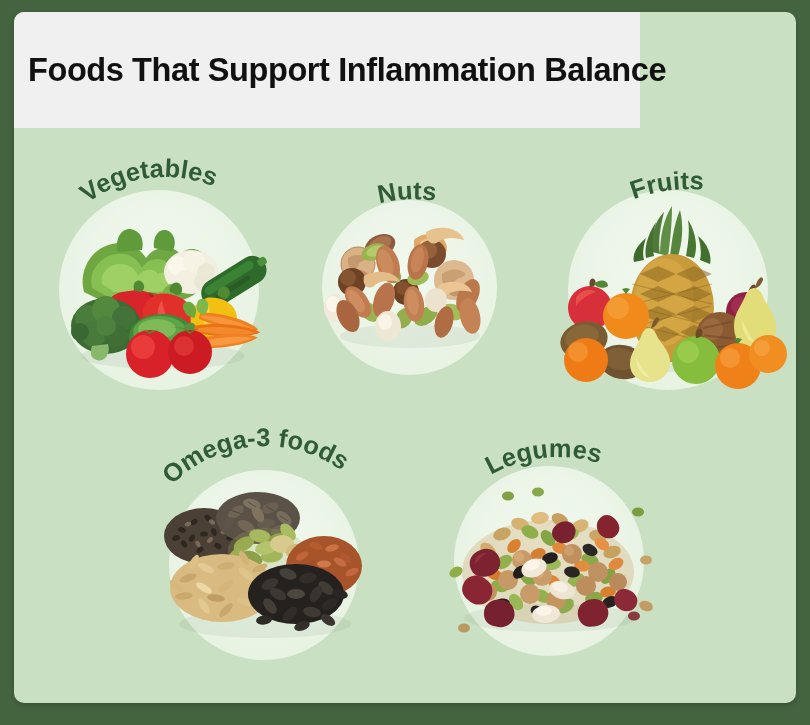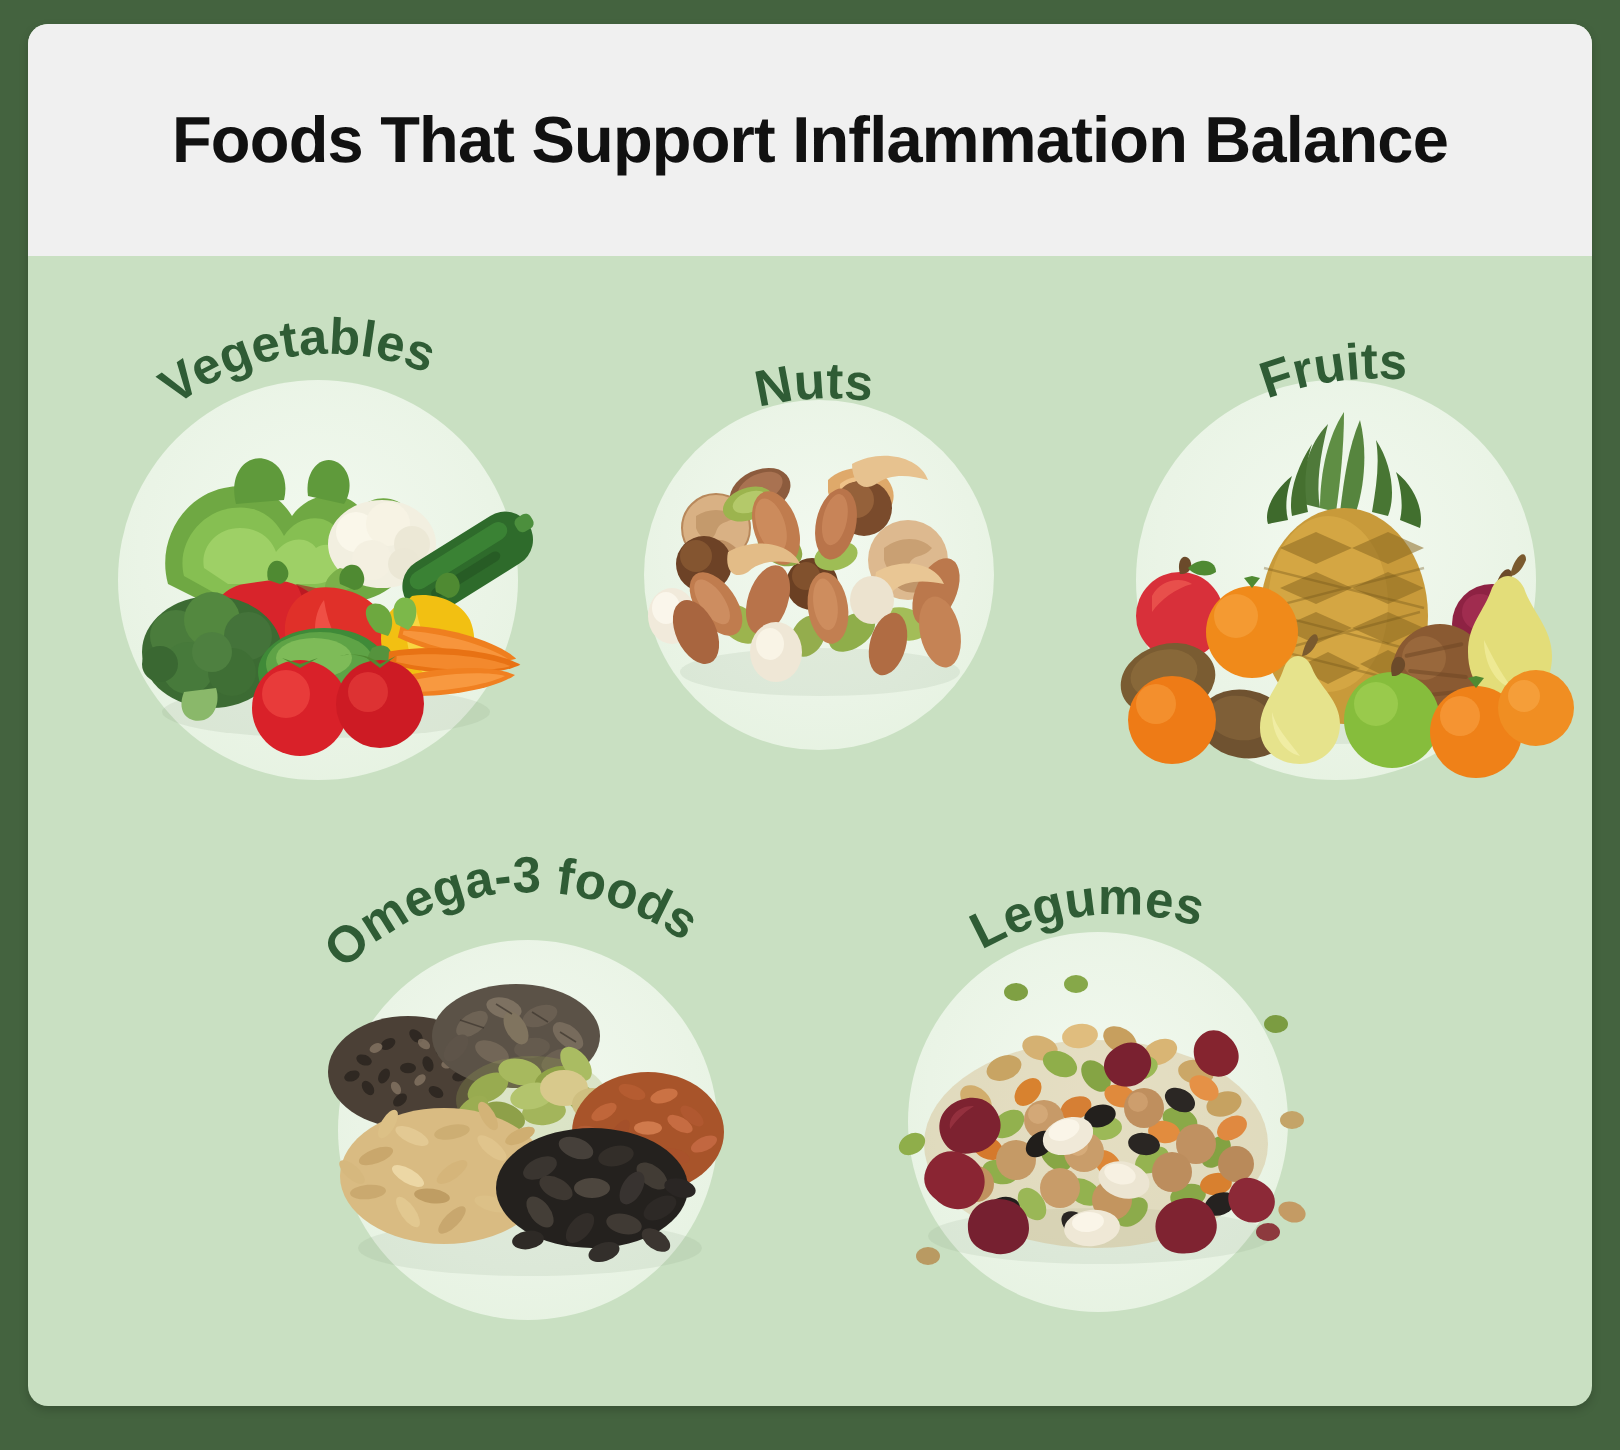--- a/index.html
+++ b/index.html
@@ -28,26 +28,26 @@
     height: 691px;
     background: #c9e0c2;
     border-radius: 10px;
     overflow: hidden;
     box-shadow: 0 2px 5px rgba(0,0,0,0.18);
   }
   #header-bar {
     position: absolute;
     left: 0;
     top: 0;
-    width: 782px;
+    width: 626px;
     height: 116px;
     background: #f0f0f0;
     display: flex;
     align-items: center;
-    justify-content: center;
+    justify-content: flex-start;
   }
   #title {
     font-family: "Liberation Sans", sans-serif;
     font-weight: bold;
     font-size: 32.5px;
     letter-spacing: -0.4px;
     color: #111111;
     white-space: nowrap;
     text-align: center;
     margin: 0;

